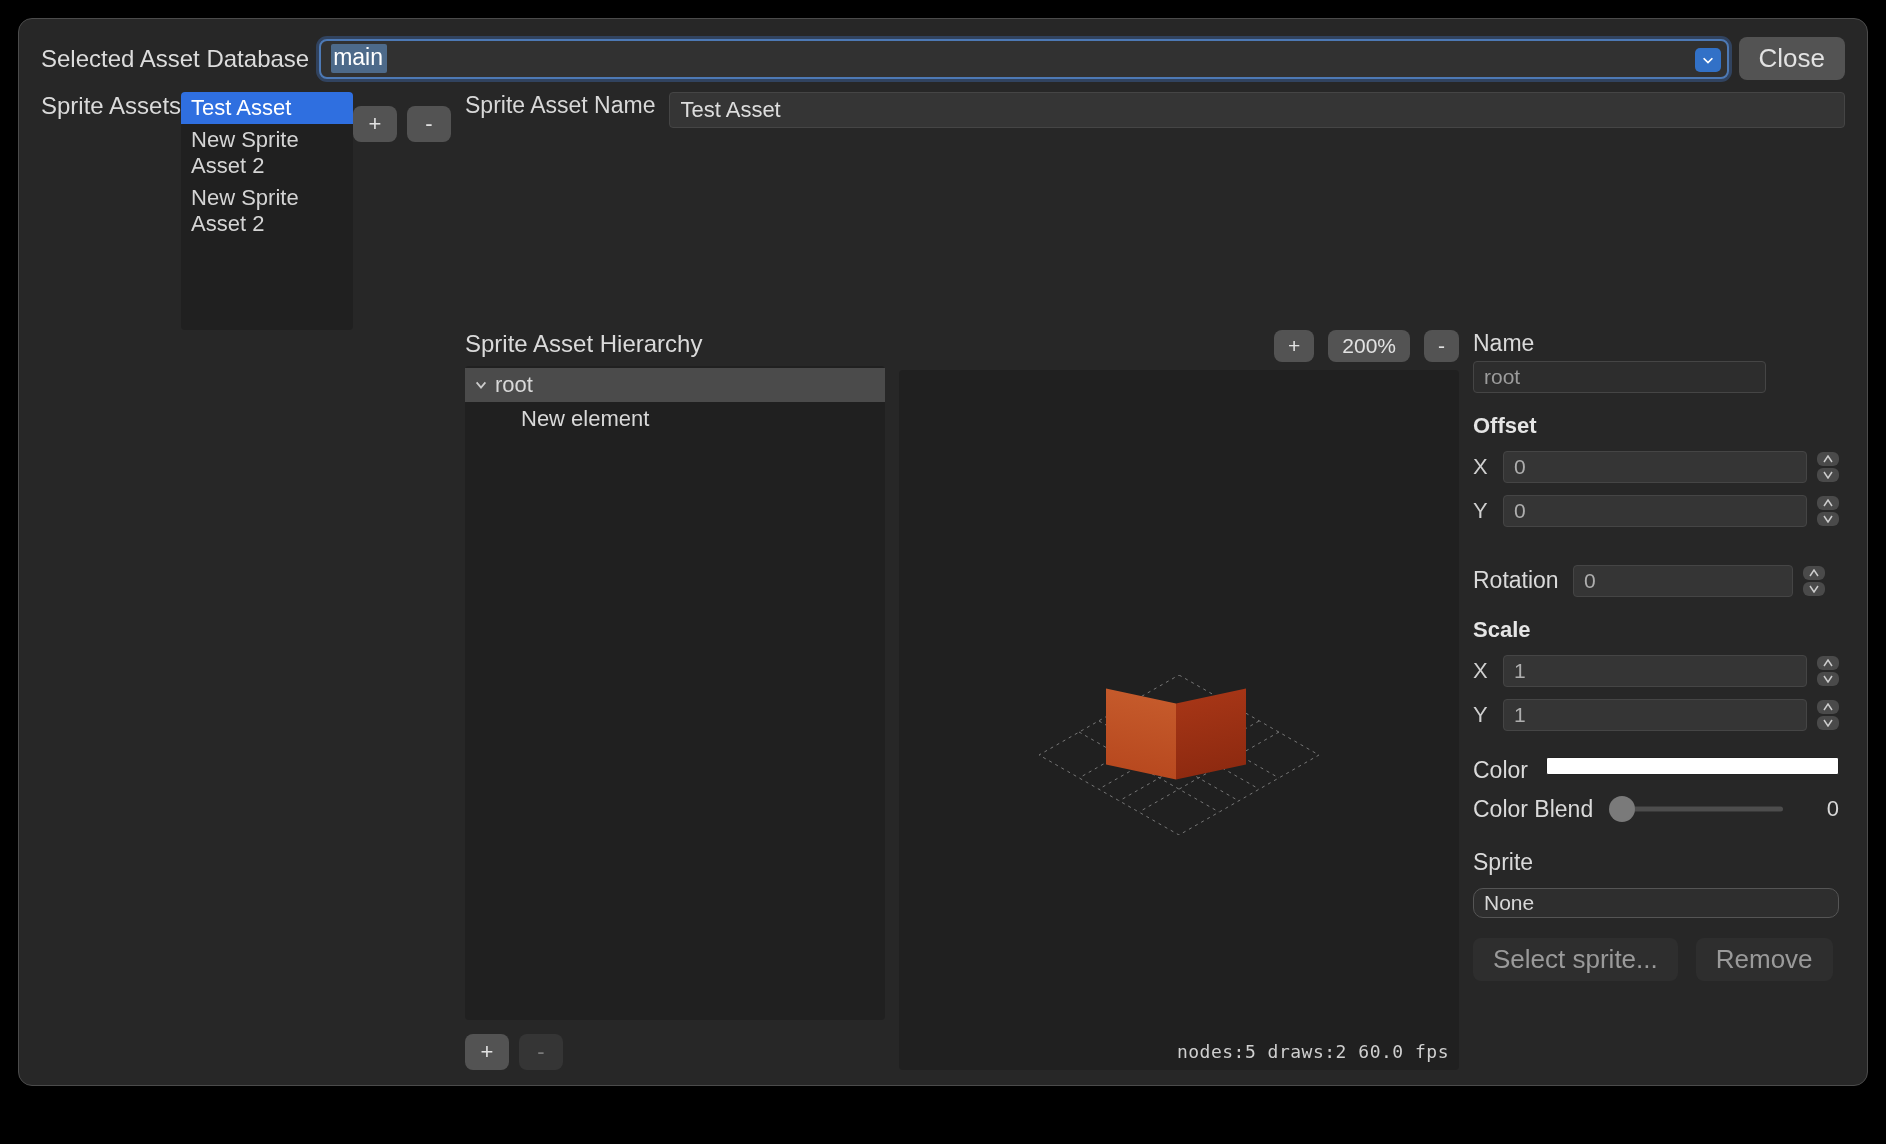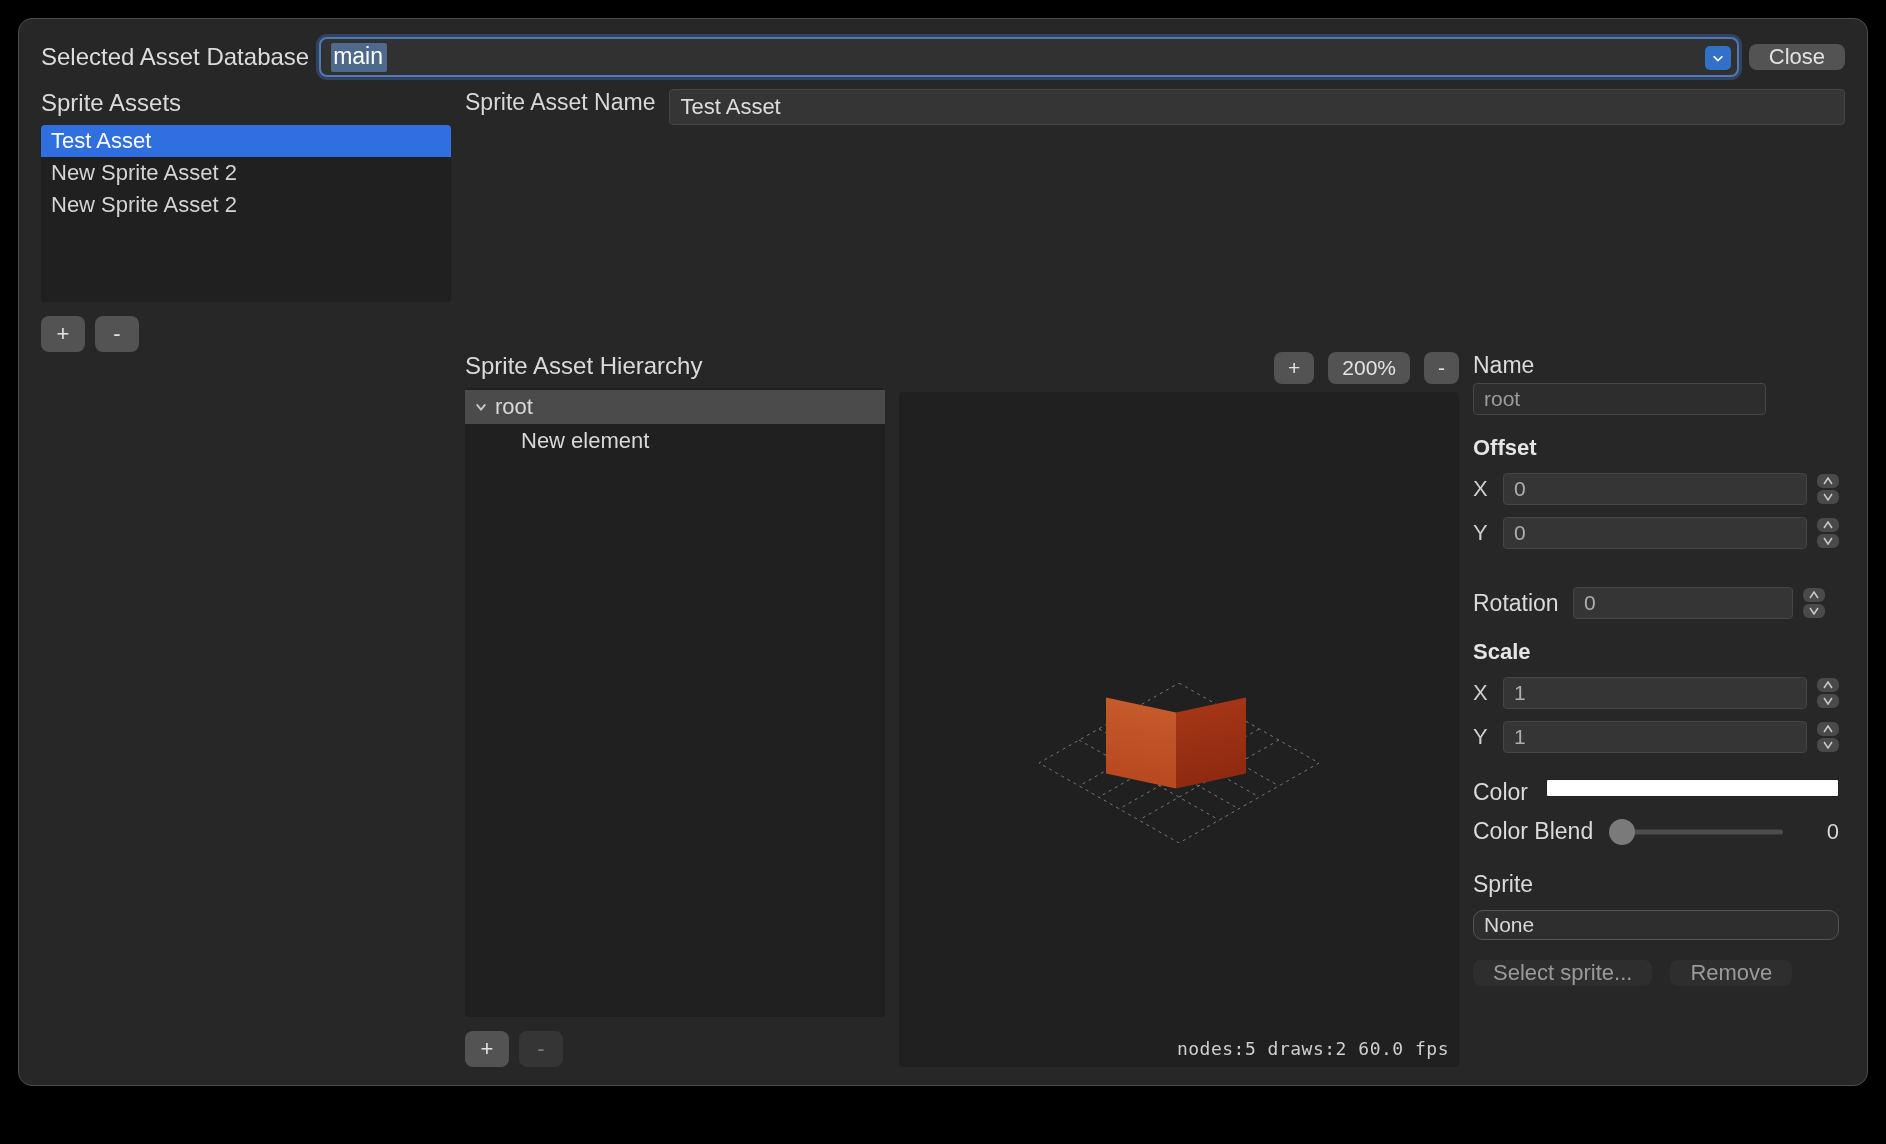--- a/index.html
+++ b/index.html
@@ -59,42 +59,42 @@
     border-radius: 5px;
     display: flex;
     align-items: center;
     justify-content: center;
   }
   .combo .chev svg { width: 14px; height: 14px; }
   .btn {
     background: #535353;
     border: none;
     color: #e2e2e2;
-    font-size: 22px;
-    padding: 0 20px;
+    font-size: 26px;
+    padding: 6px 20px;
     border-radius: 8px;
     cursor: pointer;
     font-family: inherit;
   }
   .btn.small { padding: 4px 14px; font-size: 21px; }
   .btn.tiny  { width: 44px; height: 36px; padding: 0; font-size: 22px; }
   .btn.disabled { background: #353535; color: #7a7a7a; cursor: default; }
   .btn.ghost { background: #2e2e2e; color: #9a9a9a; }
 
   
   .main {
     display: grid;
     grid-template-columns: 410px 420px 560px 1fr;
     column-gap: 14px;
     padding: 6px 22px 10px 22px;
     height: calc(100% - 72px);
   }
 
   
-  .col { display: flex; flex-direction: column; }
+  .col { display: flex; flex-direction: row; }
   .section-title { font-size: 24px; color: #dadada; margin-bottom: 8px; }
   .listbox {
     flex: 1;
     background: #202020;
     border-radius: 4px;
     overflow: hidden;
   }
   .asset-item {
     padding: 3px 10px;
     font-size: 22px;

